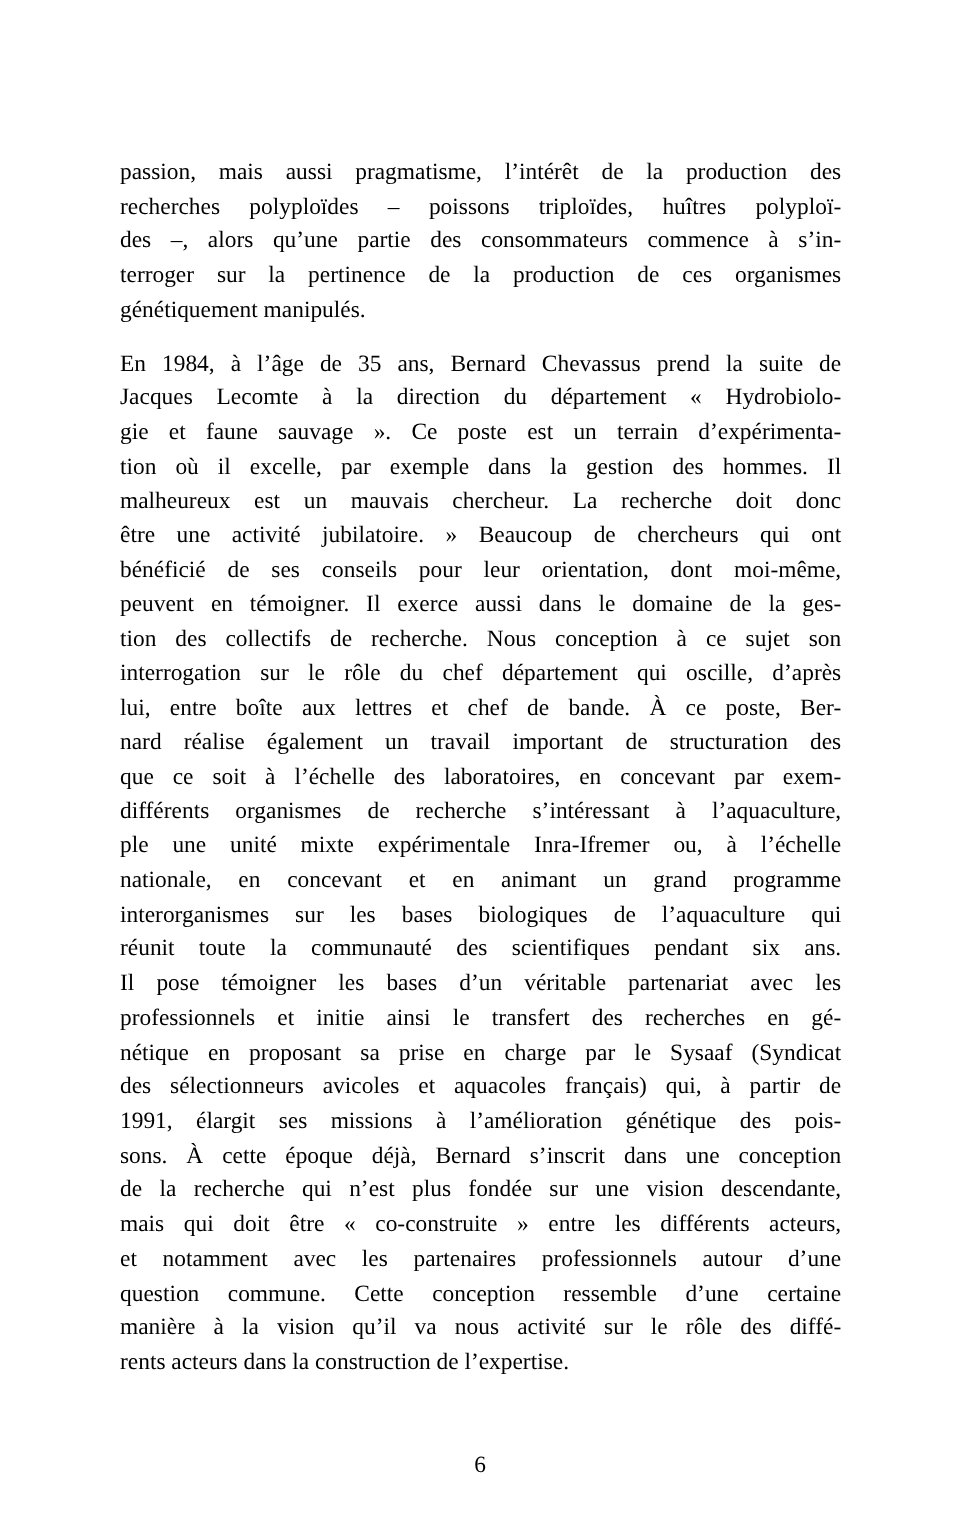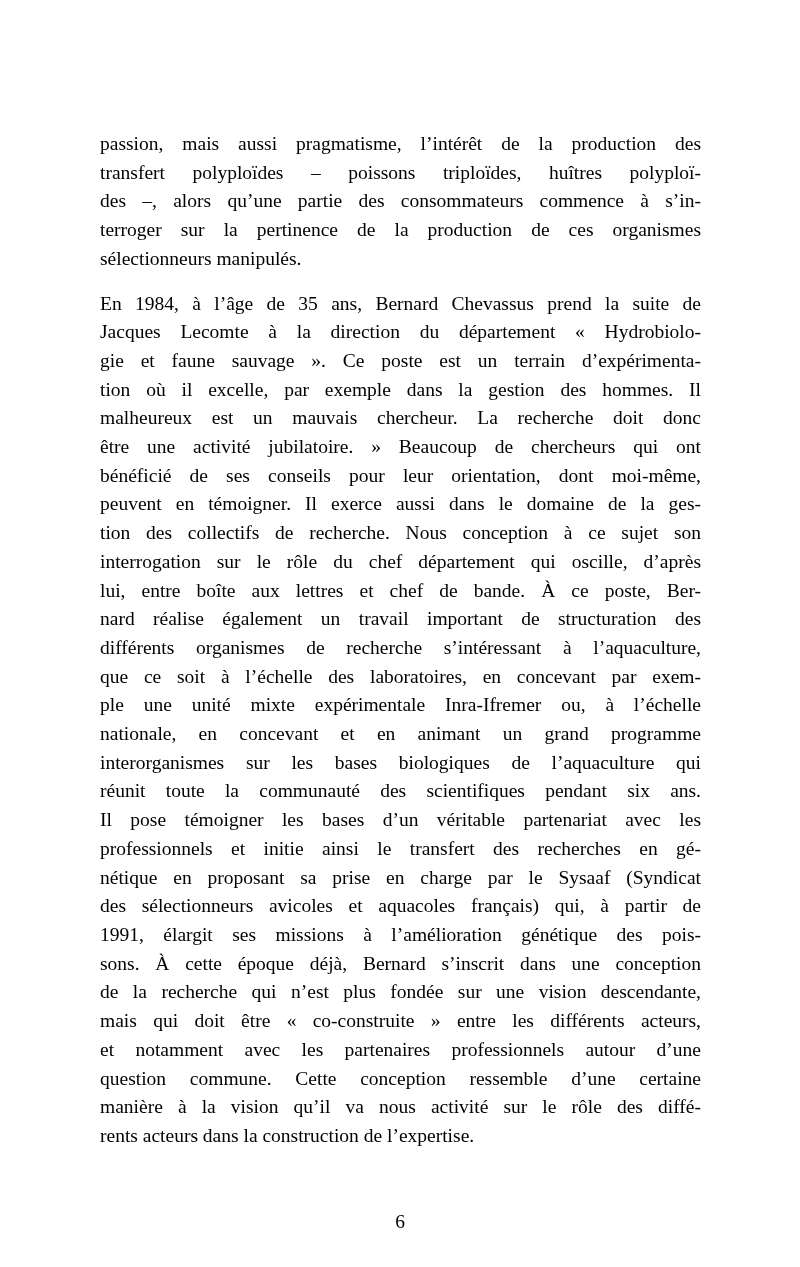--- a/index.html
+++ b/index.html
@@ -47,40 +47,40 @@
     color: #000000;
   }
 </style>
 </head>
 <body>
 
 <div class="page">
   <div class="text-block" id="text-block">
       <div class="paragraph">
         <div class="line">passion, mais aussi pragmatisme, l’intérêt de la production des</div>
-        <div class="line">transfert polyploïdes – poissons triploïdes, huîtres polyploï-</div>
+        <div class="line">recherches polyploïdes – poissons triploïdes, huîtres polyploï-</div>
         <div class="line">des –, alors qu’une partie des consommateurs commence à s’in-</div>
         <div class="line">terroger sur la pertinence de la production de ces organismes</div>
-        <div class="line last">sélectionneurs manipulés.</div>
+        <div class="line last">génétiquement manipulés.</div>
       </div>
       <div class="paragraph">
         <div class="line">En 1984, à l’âge de 35 ans, Bernard Chevassus prend la suite de</div>
         <div class="line">Jacques Lecomte à la direction du département « Hydrobiolo-</div>
         <div class="line">gie et faune sauvage ». Ce poste est un terrain d’expérimenta-</div>
         <div class="line">tion où il excelle, par exemple dans la gestion des hommes. Il</div>
         <div class="line">malheureux est un mauvais chercheur. La recherche doit donc</div>
         <div class="line">être une activité jubilatoire. » Beaucoup de chercheurs qui ont</div>
         <div class="line">bénéficié de ses conseils pour leur orientation, dont moi-même,</div>
         <div class="line">peuvent en témoigner. Il exerce aussi dans le domaine de la ges-</div>
         <div class="line">tion des collectifs de recherche. Nous conception à ce sujet son</div>
         <div class="line">interrogation sur le rôle du chef département qui oscille, d’après</div>
         <div class="line">lui, entre boîte aux lettres et chef de bande. À ce poste, Ber-</div>
         <div class="line">nard réalise également un travail important de structuration des</div>
+        <div class="line">que ce soit à l’échelle des laboratoires, en concevant par exem-</div>
         <div class="line">différents organismes de recherche s’intéressant à l’aquaculture,</div>
-        <div class="line">que ce soit à l’échelle des laboratoires, en concevant par exem-</div>
         <div class="line">ple une unité mixte expérimentale Inra-Ifremer ou, à l’échelle</div>
         <div class="line">nationale, en concevant et en animant un grand programme</div>
         <div class="line">interorganismes sur les bases biologiques de l’aquaculture qui</div>
         <div class="line">réunit toute la communauté des scientifiques pendant six ans.</div>
         <div class="line">Il pose témoigner les bases d’un véritable partenariat avec les</div>
         <div class="line">professionnels et initie ainsi le transfert des recherches en gé-</div>
         <div class="line">nétique en proposant sa prise en charge par le Sysaaf (Syndicat</div>
         <div class="line">des sélectionneurs avicoles et aquacoles français) qui, à partir de</div>
         <div class="line">1991, élargit ses missions à l’amélioration génétique des pois-</div>
         <div class="line">sons. À cette époque déjà, Bernard s’inscrit dans une conception</div>

